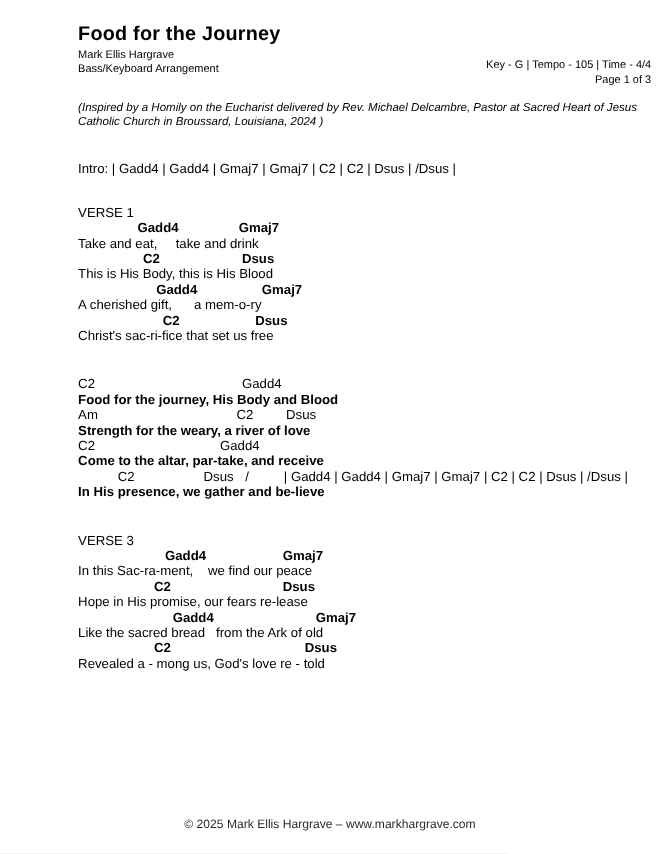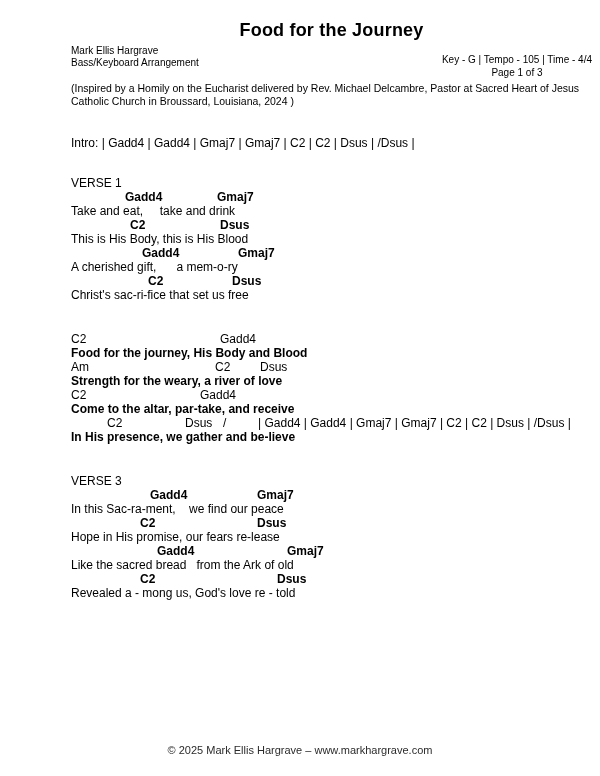--- a/index.html
+++ b/index.html
@@ -14,42 +14,42 @@
     overflow: hidden;
     box-sizing: border-box;
     padding: 20px 8px 0 71px;
   }
   .title {
     font-size: 18px;
     font-weight: bold;
     line-height: 21px;
     letter-spacing: 0.2px;
     margin: 0;
-    text-align: center;
   }
   .author {
     font-size: 10px;
     line-height: 12px;
     margin-top: 4px;
   }
   .arrangement {
     font-size: 10px;
     line-height: 12px;
   }
   .meta-block {
     position: absolute;
     top: 54px;
     right: 8px;
-    text-align: center;
+    text-align: right;
     font-size: 10px;
     line-height: 12.5px;
   }
   .inspiration {
-    margin-top: 13px;
+    margin-top: 23px;
     font-size: 10.5px;
+    font-style: italic;
     line-height: 12.5px;
     max-width: 527px;
   }
   .intro-line {
     margin-top: 29px;
     font-size: 12px;
     line-height: 14px;
     white-space: pre;
   }
   .sections .section { margin-top: 30px; }

